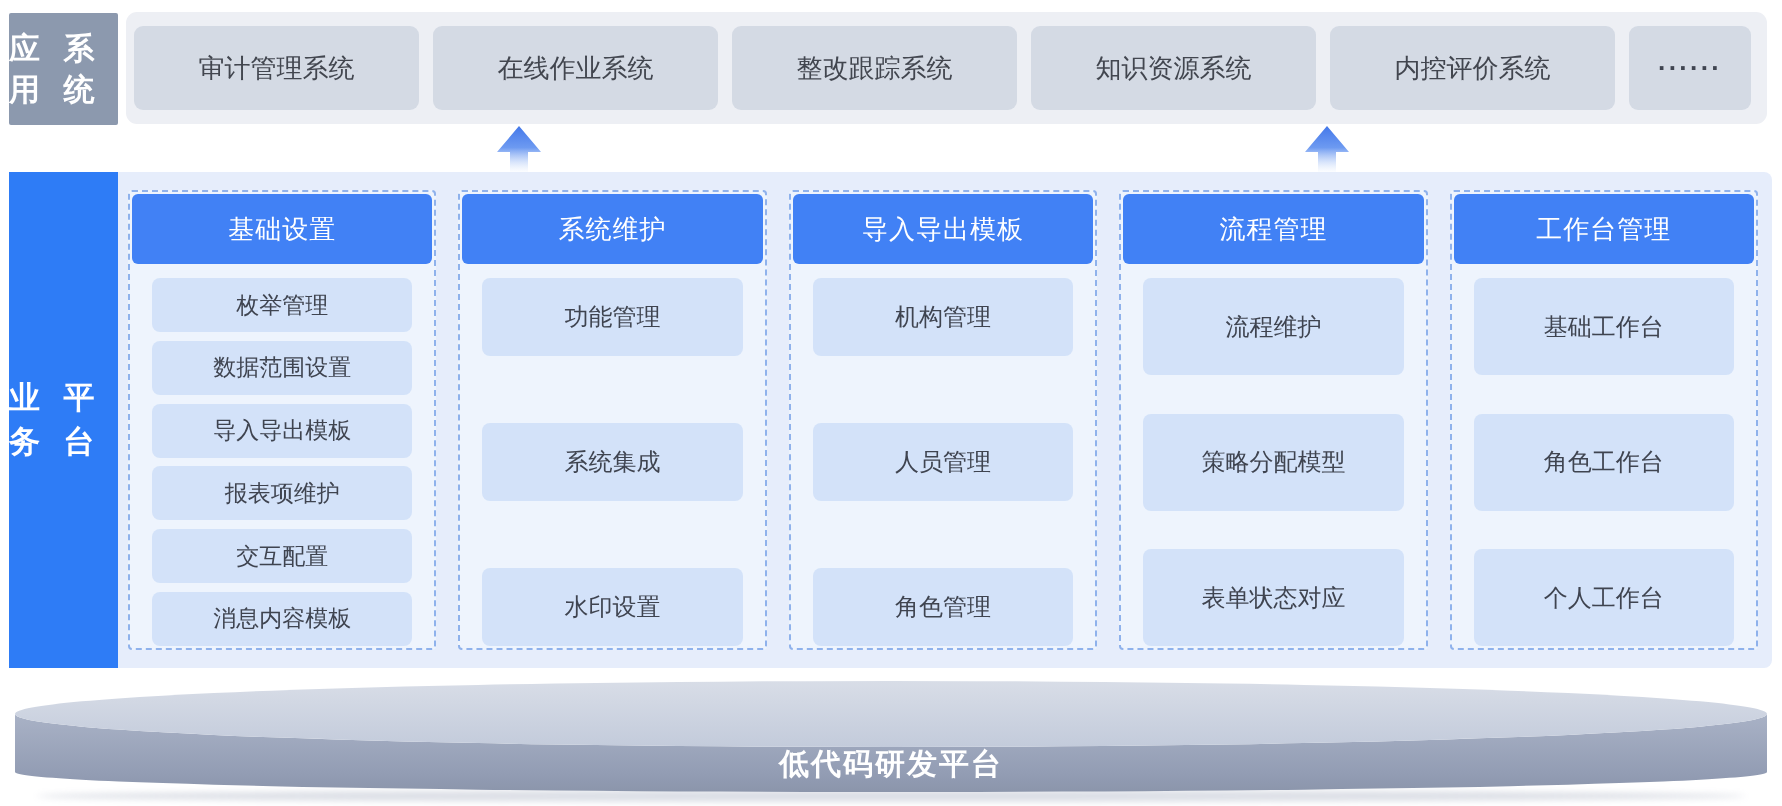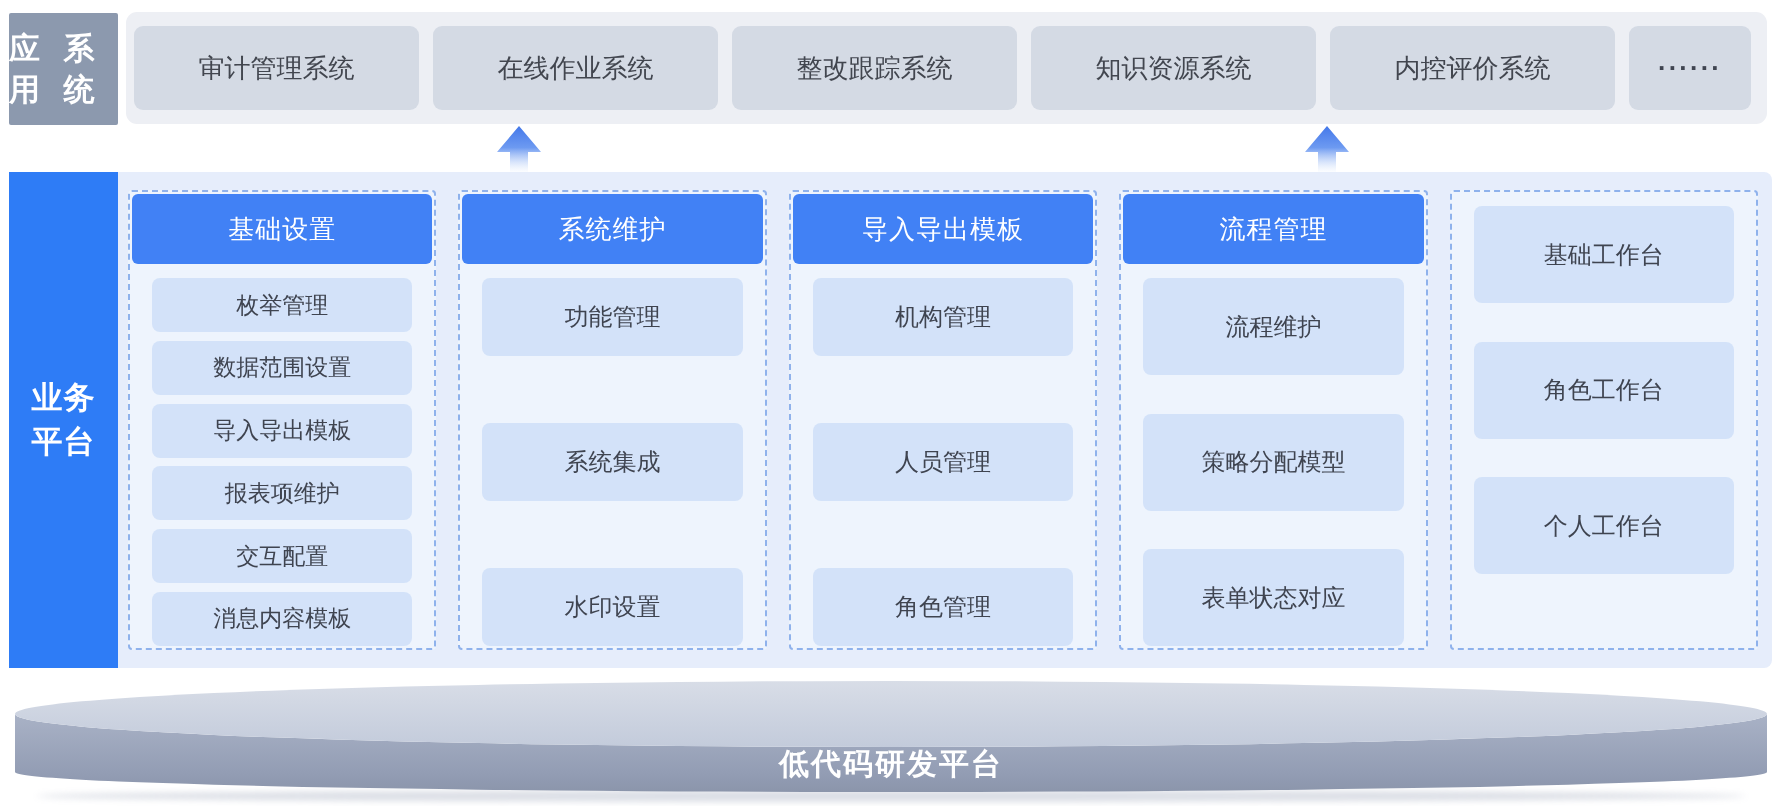--- a/index.html
+++ b/index.html
@@ -35,21 +35,21 @@
   .up-arrow.a1{left:497px;}
   .up-arrow.a2{left:1305px;}
 
   
   .bp-section{
     position:absolute;left:9px;top:172px;width:1763px;height:496px;
     display:flex;
   }
   .bp-strip{
     width:109px;flex:0 0 109px;background:#2e7cf6;
-    display:flex;flex-direction:column;align-items:center;justify-content:center;
+    display:flex;flex-direction:row;align-items:center;justify-content:center;
     color:#ffffff;font-size:31px;font-weight:700;line-height:44px;letter-spacing:1px;
   }
   .bp-content{
     flex:1;background:#e6edfb;border-radius:0 8px 8px 0;
     display:flex;gap:22px;padding:18px 14px 18px 10px;box-sizing:border-box;
   }
   .bp-group{
     flex:1 1 0;height:460px;box-sizing:border-box;
     border:2px dashed #8fb2ec;border-radius:4px;background:#eef4fd;
     display:flex;flex-direction:column;
@@ -203,20 +203,23 @@
   </div>
           <div class="bp-item" data-interactable="false">
     <span data-interactable="false">策略分配模型</span>
   </div>
           <div class="bp-item" data-interactable="false">
     <span data-interactable="false">表单状态对应</span>
   </div>
         </div>
   </div>
       <div class="bp-group len3" data-interactable="false">
+    <div class="bp-group-header" data-interactable="false">
+      <span data-interactable="false">工作台管理</span>
+    </div>
     <div class="bp-items" data-interactable="false">
           <div class="bp-item" data-interactable="false">
     <span data-interactable="false">基础工作台</span>
   </div>
           <div class="bp-item" data-interactable="false">
     <span data-interactable="false">角色工作台</span>
   </div>
           <div class="bp-item" data-interactable="false">
     <span data-interactable="false">个人工作台</span>
   </div>

